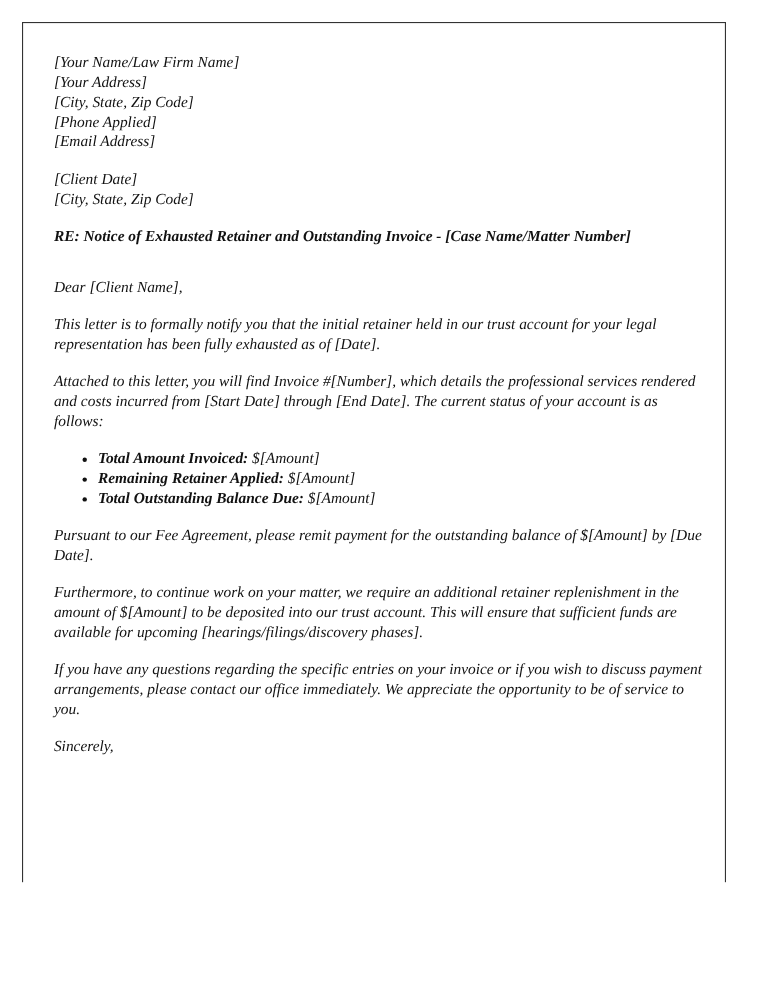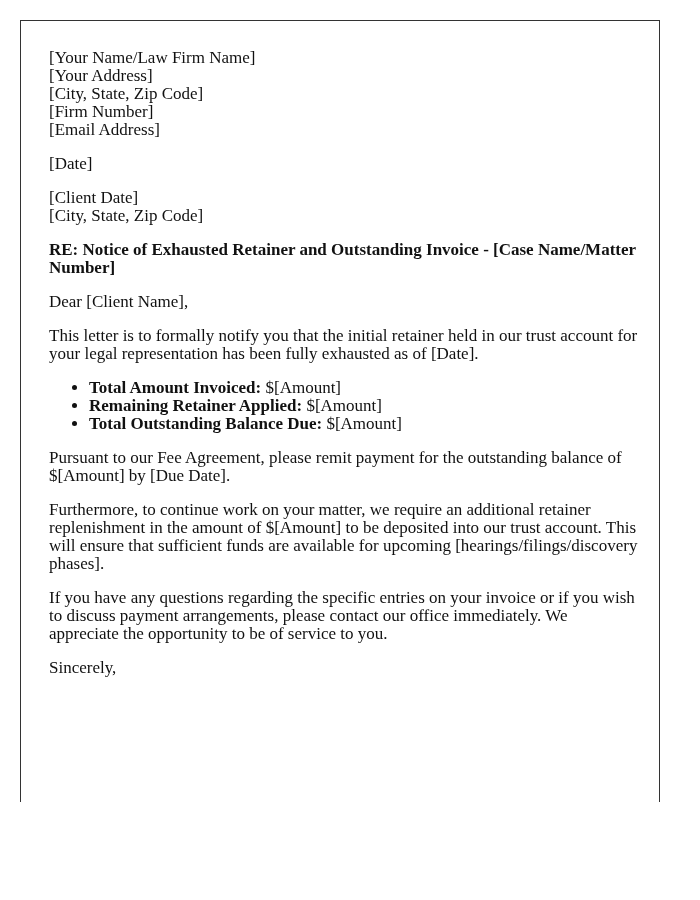--- a/index.html
+++ b/index.html
@@ -25,36 +25,37 @@
       border-right: 1px solid #333333;
       border-top: 1px solid #333333;
       overflow: hidden;
       box-sizing: border-box;
     }
     .content {
       position: absolute;
       left: 28px;
       top: 28px;
       width: 590px;
-      font-size: 17px;
+      font-size: 14px;
       line-height: 18px;
+      font-style: italic;
     }
     .block {
       margin: 0 0 16px 0;
     }
     .line {
       display: block;
       white-space: nowrap;
     }
     p {
       margin: 0 0 16px 0;
     }
     .subject {
       font-weight: bold;
-      margin-bottom: 16px;
+      margin-bottom: 28px;
     }
     ul {
       margin: 0 0 16px 0;
       padding-left: 40px;
     }
     li {
       margin: 0;
     }
     li b {
       font-weight: bold;
@@ -63,39 +64,37 @@
 </head>
 <body>
 
 <div class="page">
   <div class="content">
 
     <div class="block">
       <span class="line">[Your Name/Law Firm Name]</span>
       <span class="line">[Your Address]</span>
       <span class="line">[City, State, Zip Code]</span>
-      <span class="line">[Firm Number]</span>
+      <span class="line">[Phone Applied]</span>
       <span class="line">[Email Address]</span>
     </div>
 
-    <div class="block">
-      <span class="line">[Date]</span>
-    </div>
 
     <div class="block">
       <span class="line">[Client Date]</span>
       <span class="line">[City, State, Zip Code]</span>
     </div>
 
     <p class="subject">RE: Notice of Exhausted Retainer and Outstanding Invoice - [Case Name/Matter Number]</p>
 
     <p>Dear [Client Name],</p>
 
     <p>This letter is to formally notify you that the initial retainer held in our trust account for your legal representation has been fully exhausted as of [Date].</p>
 
+    <p>Attached to this letter, you will find Invoice #[Number], which details the professional services rendered and costs incurred from [Start Date] through [End Date]. The current status of your account is as follows:</p>
 
     <ul>
       <li><b>Total Amount Invoiced:</b><span> $[Amount]</span></li>
       <li><b>Remaining Retainer Applied:</b><span> $[Amount]</span></li>
       <li><b>Total Outstanding Balance Due:</b><span> $[Amount]</span></li>
     </ul>
 
     <p>Pursuant to our Fee Agreement, please remit payment for the outstanding balance of $[Amount] by [Due Date].</p>
 
     <p>Furthermore, to continue work on your matter, we require an additional retainer replenishment in the amount of $[Amount] to be deposited into our trust account. This will ensure that sufficient funds are available for upcoming [hearings/filings/discovery phases].</p>

